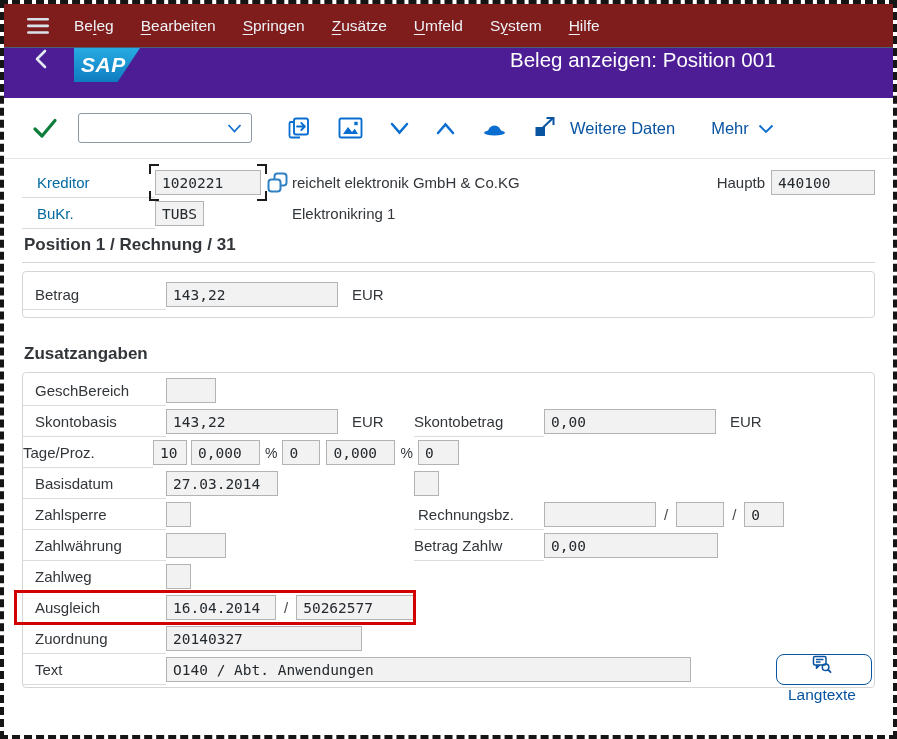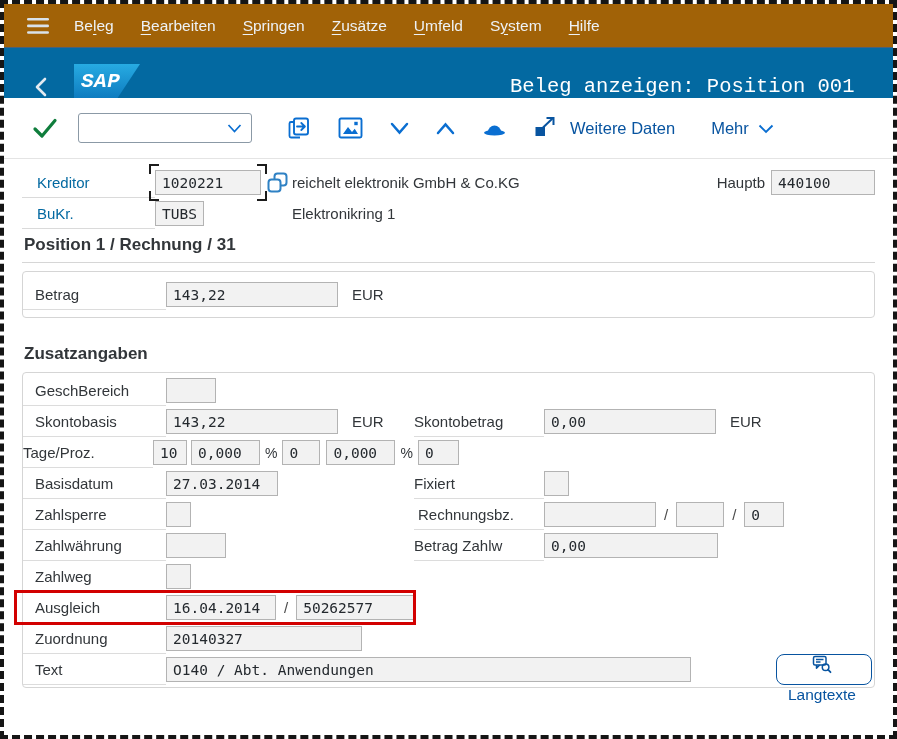--- a/index.html
+++ b/index.html
@@ -2,28 +2,28 @@
 <html><head>
 <meta charset="utf-8">
 <style>
   * { box-sizing: border-box; margin: 0; padding: 0; }
   html,body { background:#fff; }
   body { font-family:"Liberation Sans", sans-serif; }
 
   .screen { width:897px; height:739px; border:4px dashed #151515; background:#fff; overflow:hidden; position:relative; }
 
   
-  .menubar { height:44px; background:#a16207; display:flex; align-items:center; padding:0 0 0 22px; border-bottom:1px solid #4a6076; }
+  .menubar { height:44px; background:#7f1d1d; display:flex; align-items:center; padding:0 0 0 22px; border-bottom:1px solid #4a6076; }
   .hamburger { display:flex; margin-right:24px; cursor:pointer; }
   .menu-items { display:flex; gap:27px; }
   .mi { color:#eef2f6; font-size:15.5px; cursor:pointer; white-space:nowrap; }
   .mi .key { text-decoration:underline; text-underline-offset:3px; }
 
   
-  .titlebar { height:50px; background:#0369a1; display:flex; align-items:flex-end; position:relative; padding-left:14px;font-family:Liberation Mono, monospace; }
+  .titlebar { height:50px; background:#4c1d95; display:flex; align-items:flex-start; position:relative; padding-left:14px; }
   .backbtn { display:flex; margin:0 0 0 14px; cursor:pointer; }
   .saplogo { margin-left:24px; width:66px; height:34px; background:linear-gradient(180deg,#27abe2 0%,#0e7cc0 100%);
              clip-path:polygon(0 0,100% 0,66% 100%,0 100%); color:#fff; font-weight:bold; font-style:italic;
              font-size:21px; display:flex; align-items:center; padding-left:7px; letter-spacing:.5px; }
   .tb-title { position:absolute; left:506px; color:#ffffff; font-size:20.5px; font-weight:400; white-space:nowrap; }
 
   
   .toolbar { height:61px; background:#fff; border-bottom:1px solid #e4e4e4; display:flex; align-items:center; padding:0 18px 0 28px; }
   .tbtn { display:flex; align-items:center; cursor:pointer; background:none; border:none; padding:0; }
   .check { margin-right:20px; }
@@ -265,21 +265,20 @@
           <span class="fld w41">0</span>
         </span>
       </div>
 
       <div class="zrow">
         <span class="zone-left">
           <span class="zlbl">Basisdatum</span>
           <span class="fld w112">27.03.2014</span>
         </span>
         <span class="zone-right">
-          <span class="zlbl2">Fixiert</span>
           <span class="fld w25"></span>
         </span>
       </div>
 
       <div class="zrow">
         <span class="zone-left">
           <span class="zlbl">Zahlsperre</span>
           <span class="fld w25"></span>
         </span>
         <span class="zone-right">

